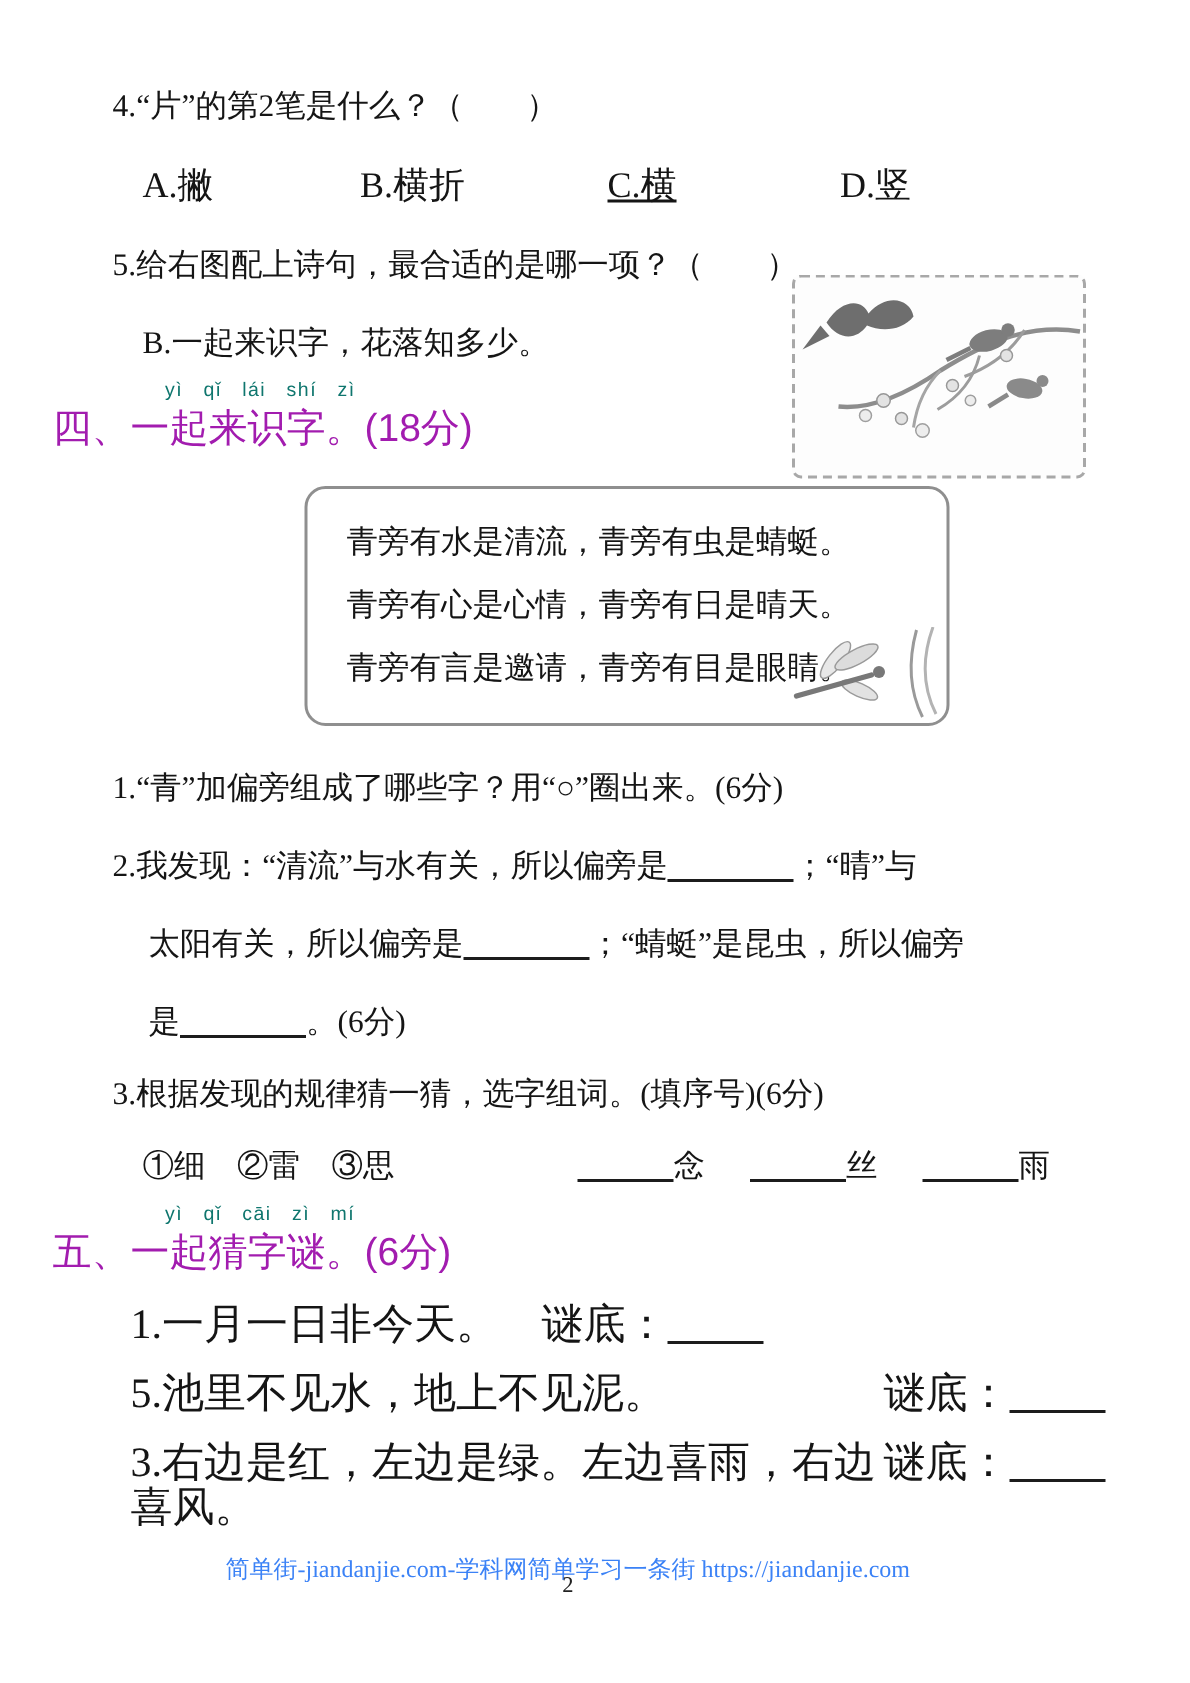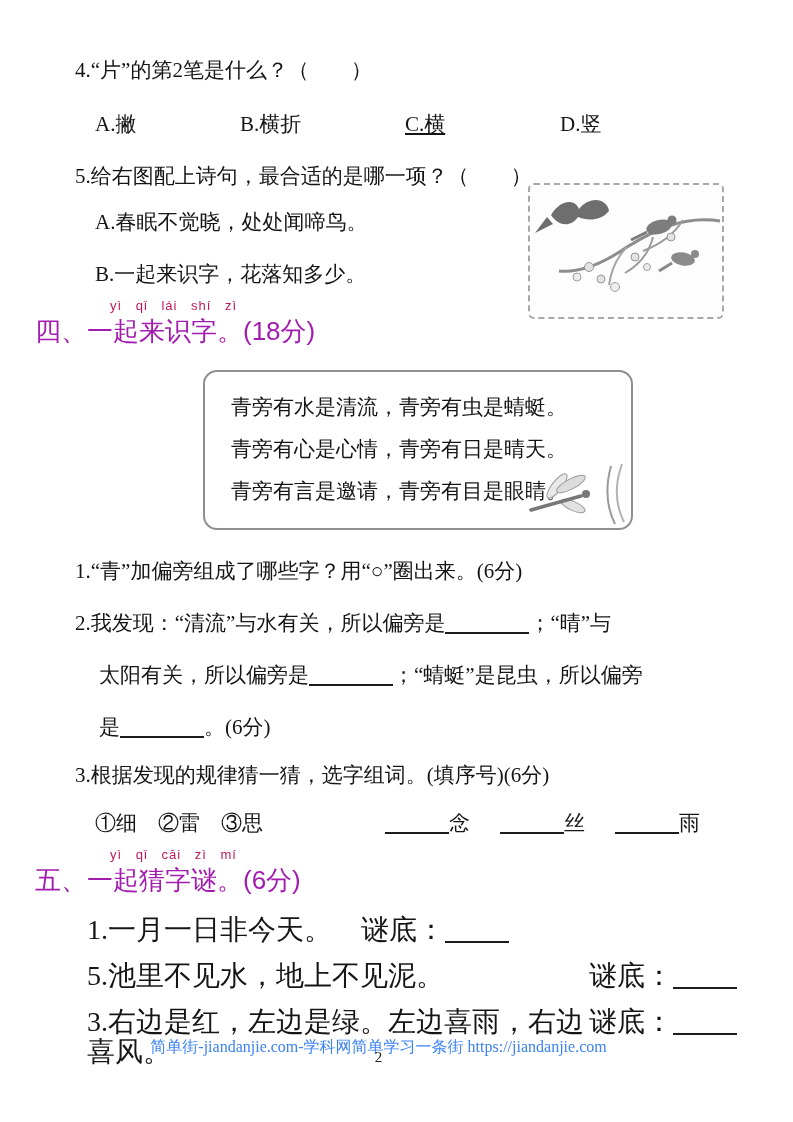--- a/index.html
+++ b/index.html
@@ -5,36 +5,36 @@
   * { margin:0; padding:0; box-sizing:border-box; }
   html,body { background:#ffffff; }
   body {
     width:793px; height:1122px; position:relative; overflow:hidden;
     font-family:"Liberation Serif","DejaVu Serif",serif;
     color:#151515;
   }
   .page { position:relative; width:757px; height:1122px; padding:55px 24px 0 35px; }
 
   .q-text { font-size:21px; line-height:30px; margin-left:40px; }
-  .options-4 { display:flex; margin:24px 0 0 60px; font-size:21px; line-height:30px; }
+  .options-4 { display:flex; margin:24px 0 0 60px; font-size:24px; line-height:30px; }
   .options-4 .ow1 { width:145px; }
   .options-4 .ow2 { width:165px; }
   .options-4 .ow3 { width:155px;text-decoration:underline; }
   .q5-option { font-size:21px; line-height:30px; margin:16px 0 0 60px; }
   .q5-option.second { margin-top:22px; }
 
   .illus-box {
     position:absolute; left:528px; top:183px; width:196px; height:136px;
     border:2px dashed #a8a8a8; border-radius:6px; background:#fdfdfd;
     display:flex; align-items:center; justify-content:center; overflow:hidden;
   }
 
   .sec-pinyin {
     font-family:"Liberation Sans","DejaVu Sans",sans-serif;
-    font-size:13px; color:#be185d; margin:8px 0 0 75px;
+    font-size:13px; color:#0f766e; margin:8px 0 0 75px;
     letter-spacing:1px; word-spacing:9px; line-height:17px;
   }
   .sec-title {
     font-family:"Liberation Sans","DejaVu Sans",sans-serif;
     font-weight:400; font-size:26px; line-height:34px; color:#a21caf;
   }
 
   .card {
     position:relative; margin:22px 0 0 168px; width:430px;
     border:2.5px solid #8f8f8f; border-radius:14px;
@@ -82,21 +82,20 @@
 
   <div class="q-text">4.“片”的第2笔是什么？（　　）</div>
   <div class="options-4">
     <span class="ow1">A.撇</span>
     <span class="ow2">B.横折</span>
     <span class="ow3">C.横</span>
     <span>D.竖</span>
   </div>
 
   <div class="q-text mt22">5.给右图配上诗句，最合适的是哪一项？（　　）</div>
-  <div class="q5-option">A.春眠不觉晓，处处闻啼鸟。</div>
   <div class="q5-option second">B.一起来识字，花落知多少。</div>
 
   <div class="illus-box">
     <svg width="190" height="128" viewBox="0 0 190 128">
       <path d="M20 28 C30 12 44 12 48 22 C60 8 76 12 78 24 C70 34 56 34 47 30 C40 40 28 40 20 28 Z" fill="#6e6e6e"></path>
       <path d="M16 30 L4 46 L22 37 Z" fill="#6e6e6e"></path>
       <path d="M189 34 C152 28 122 44 96 60 C70 78 48 86 28 84" fill="none" stroke="#8d8d8d" stroke-width="3"></path>
       <path d="M152 33 C142 49 128 58 112 64" fill="none" stroke="#9c9c9c" stroke-width="2"></path>
       <path d="M122 50 C118 66 108 78 94 86" fill="none" stroke="#9c9c9c" stroke-width="2"></path>
       <path d="M96 60 C86 70 80 84 78 98" fill="none" stroke="#a5a5a5" stroke-width="2"></path>

